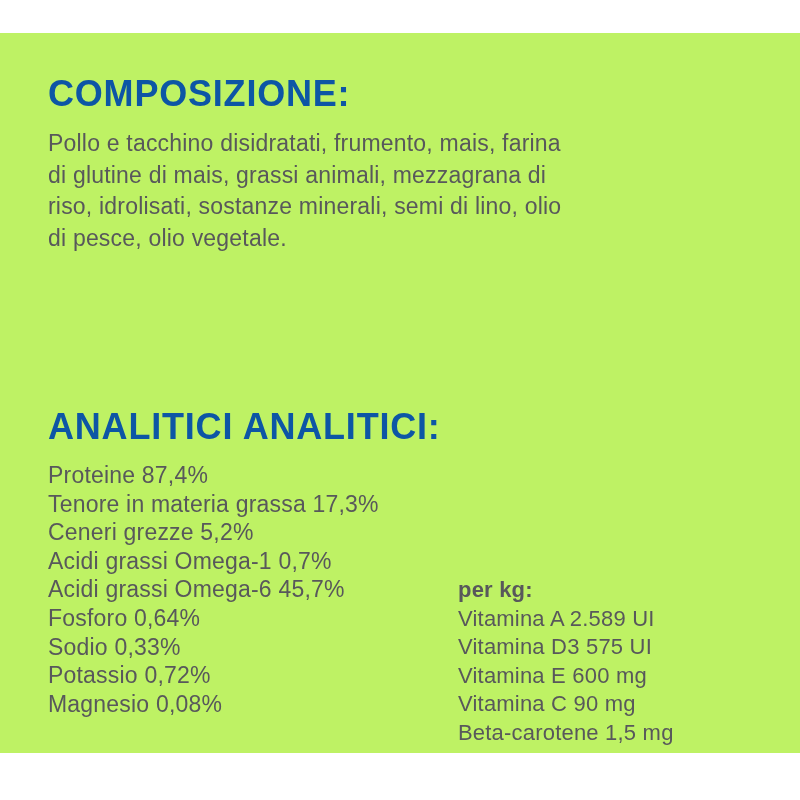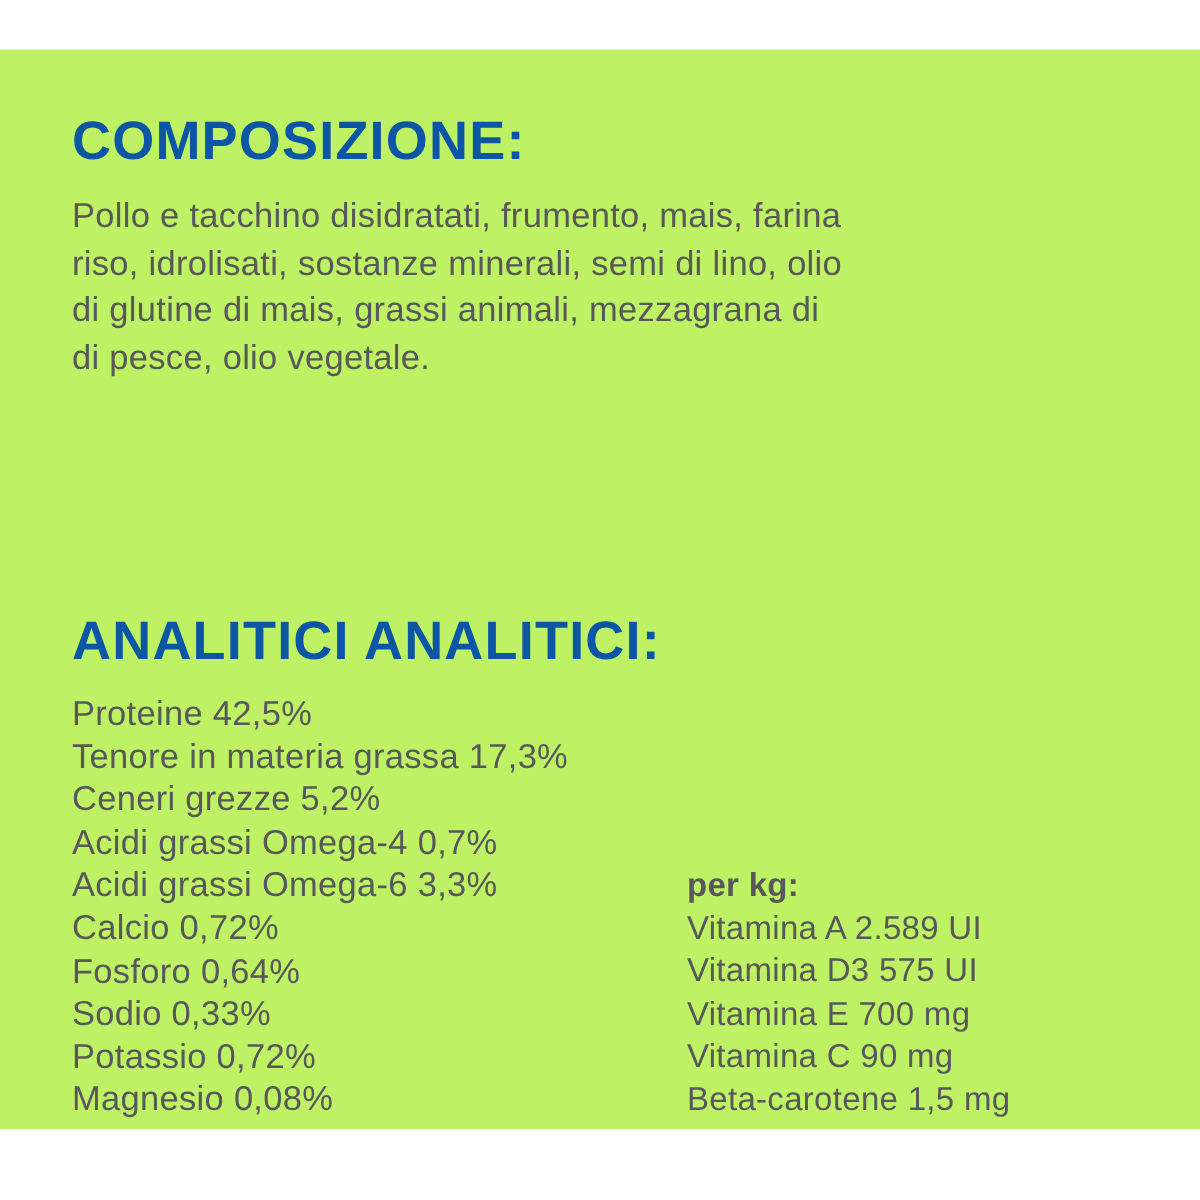--- a/index.html
+++ b/index.html
@@ -72,46 +72,45 @@
 </style>
 </head>
 <body>
 
 <div class="page">
 
   <h2 class="section-heading" id="composition-heading">COMPOSIZIONE:</h2>
 
   <div class="body-text" id="composition-body">
       <div class="line">Pollo e tacchino disidratati, frumento, mais, farina</div>
+      <div class="line">di glutine di mais, grassi animali, mezzagrana di</div>
       <div class="line">riso, idrolisati, sostanze minerali, semi di lino, olio</div>
-      <div class="line">di glutine di mais, grassi animali, mezzagrana di</div>
       <div class="line">di pesce, olio vegetale.</div>
     </div>
 
   <h2 class="section-heading" id="analytical-heading">ANALITICI ANALITICI:</h2>
 
   <div class="body-text" id="components-list">
-      <div class="line">Proteine 42,5%</div>
+      <div class="line">Proteine 87,4%</div>
       <div class="line">Tenore in materia grassa 17,3%</div>
       <div class="line">Ceneri grezze 5,2%</div>
-      <div class="line">Acidi grassi Omega-4 0,7%</div>
-      <div class="line">Acidi grassi Omega-6 3,3%</div>
-      <div class="line">Calcio 0,72%</div>
+      <div class="line">Acidi grassi Omega-1 0,7%</div>
+      <div class="line">Acidi grassi Omega-6 45,7%</div>
       <div class="line">Fosforo 0,64%</div>
       <div class="line">Sodio 0,33%</div>
       <div class="line">Potassio 0,72%</div>
       <div class="line">Magnesio 0,08%</div>
     </div>
 
   <div id="per-kg-column">
     <div class="line per-kg-label">per kg:</div>
     <div>
         <div class="line">Vitamina A 2.589 UI</div>
         <div class="line">Vitamina D3 575 UI</div>
-        <div class="line">Vitamina E 700 mg</div>
+        <div class="line">Vitamina E 600 mg</div>
         <div class="line">Vitamina C 90 mg</div>
         <div class="line">Beta-carotene 1,5 mg</div>
         <div class="line">Taurina 1.977 mg</div>
       </div>
   </div>
 
   <div class="bottom-bar"></div>
 
 </div>
 

